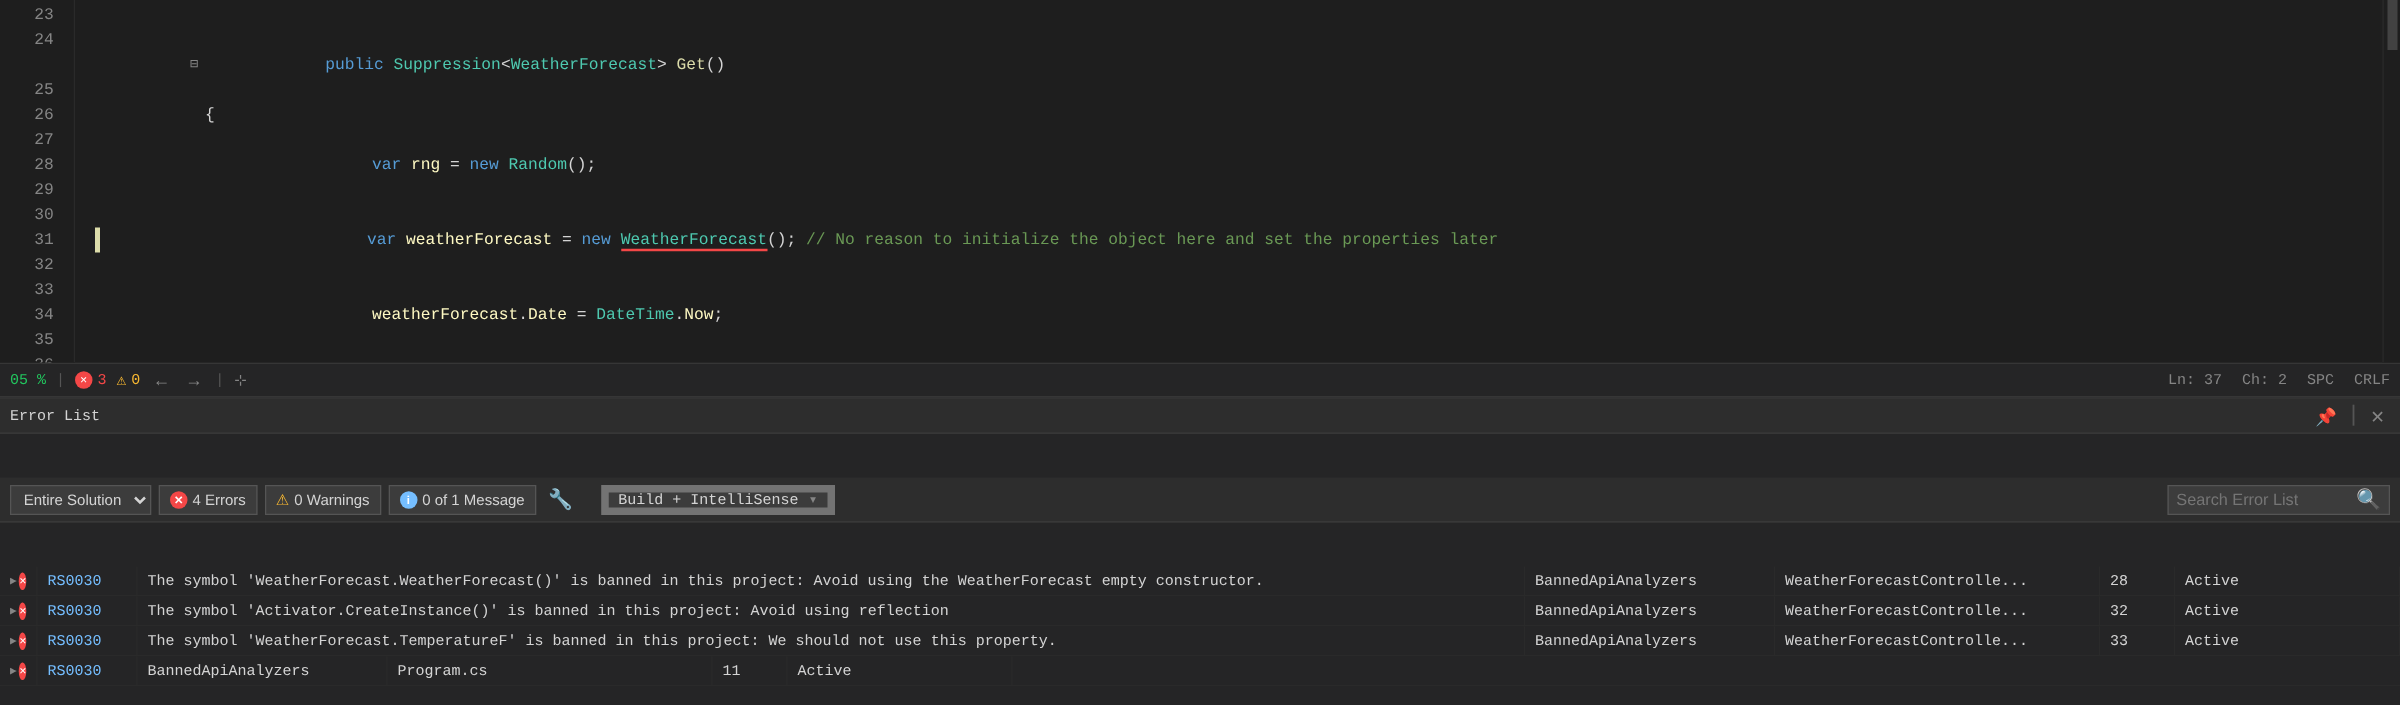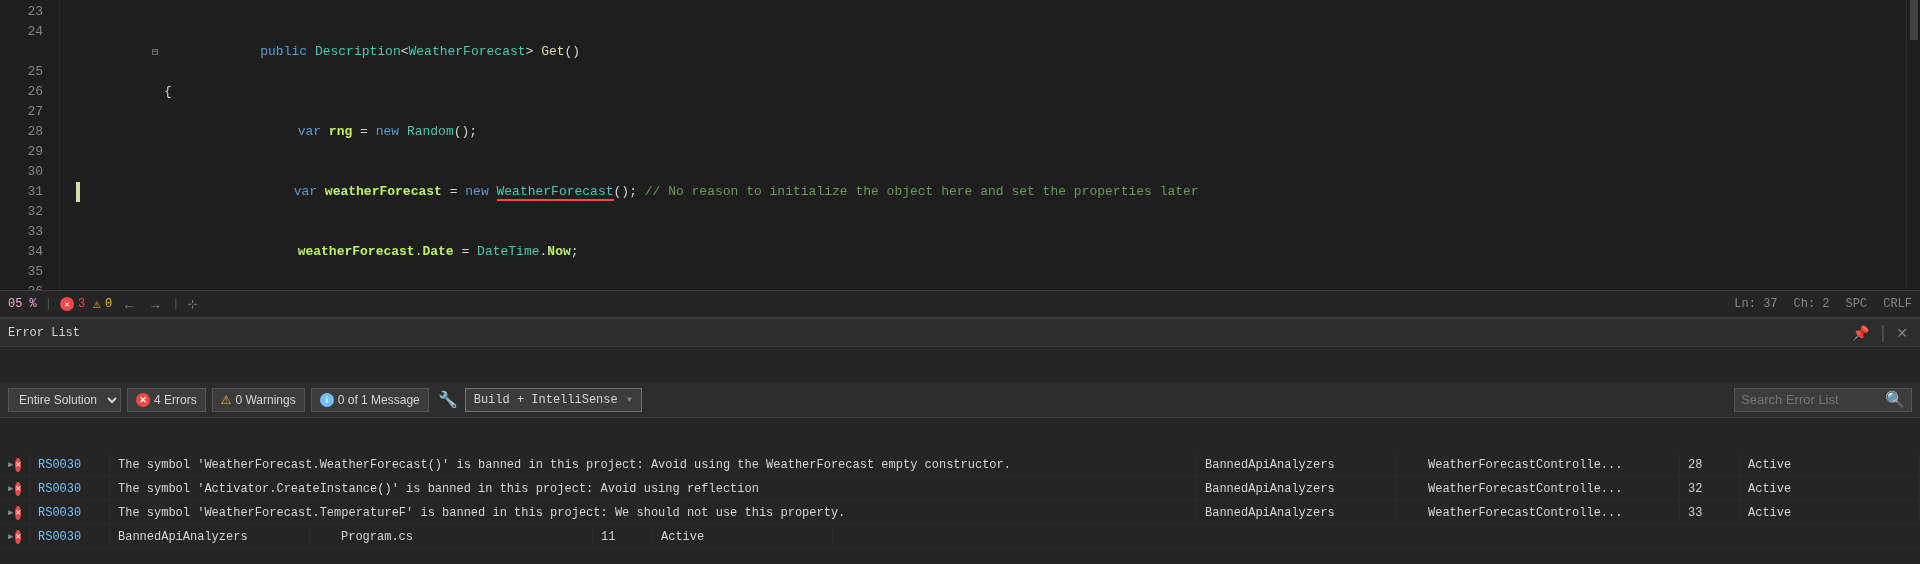--- a/index.html
+++ b/index.html
@@ -55,21 +55,21 @@
       white-space: pre;
       display: flex;
       align-items: center;
     }
 
     
     .kw { color: #569cd6; }
     .type { color: #4ec9b0; }
     .method { color: #dcdcaa; }
     .comment { color: #6a9955; }
-    .attr { color: #bef264; font-weight: bold; }
+    .attr { color: #fef9c3; }
     .annotation { color: #4ec9b0; }
     .ref-text { color: #858585; font-size: 11px; }
     .error-underline { border-bottom: 2px solid #f44747; }
 
     
     .editor-scrollbar {
       width: 14px;
       background: #1e1e1e;
       border-left: 1px solid #2a2a2a;
       position: relative;
@@ -91,21 +91,21 @@
       border-bottom: 1px solid #3c3c3c;
       display: flex;
       align-items: center;
       padding: 0 8px;
       font-size: 12px;
       color: #d4d4d4;
       gap: 8px;
     }
 
     .status-bar .zoom {
-      color: #f9a8d4;
+      color: #22c55e;
     }
 
     .status-bar .error-badge {
       display: flex;
       align-items: center;
       gap: 4px;
       color: #f44747;
       cursor: pointer;
     }
 
@@ -216,27 +216,27 @@
 
     .filter-btn .error-icon { color: #f44747; }
     .filter-btn .warning-icon { color: #f7b731; }
     .filter-btn .info-icon { color: #75beff; }
 
     .build-dropdown {
       display: flex;
       align-items: center;
       gap: 4px;
       background: #3c3c3c;
-      border: 1px solid #737373;
+      border: 6px solid #737373;
       color: #d4d4d4;
       font-size: 12px;
       padding: 2px 8px;
       height: 24px;
       cursor: pointer;
-      margin-left: 0;
+      margin-left: 16px;
     }
 
     .search-error-list {
       margin-left: auto;
       display: flex;
       align-items: center;
       background: #3c3c3c;
       border: 1px solid #555;
       height: 24px;
       padding: 0 6px;
@@ -308,21 +308,21 @@
       white-space: nowrap;
       text-overflow: ellipsis;
       border-right: 1px solid #2a2a2a;
       font-size: 12px;
     }
 
     .td-icon { width: 30px; justify-content: center; }
     .td-code { width: 80px; color: #75beff; cursor: pointer; }
     .td-desc { flex: 1; }
     .td-project { width: 200px; }
-    .td-file { width: 260px; margin-left: 23px; }
+    .td-file { width: 260px; }
     .td-line { width: 60px; }
     .td-suppress { width: 180px; }
 
     .yellow-bar {
       width: 4px;
       background: #dcdcaa;
       height: 20px;
       margin-right: 4px;
       flex-shrink: 0;
     }
@@ -366,21 +366,21 @@
           <span class="no-bar"></span>
           <span>&nbsp;</span>
         </div>
 
 
 
         <div class="code-line">
           <span class="no-bar"></span>
           <span style="margin-left:68px; color:#858585; font-size:11px; margin-right:4px;">⊟</span>
           <span style="margin-left:4px;">
-            <span class="kw">public</span><span> </span><span class="type">Description</span><span>&lt;</span><span class="type">WeatherForecast</span><span>&gt; </span><span class="method">Get</span><span>()</span>
+            <span class="kw">public</span><span> </span><span class="type">Suppression</span><span>&lt;</span><span class="type">WeatherForecast</span><span>&gt; </span><span class="method">Get</span><span>()</span>
           </span>
         </div>
 
         <div class="code-line">
           <span class="no-bar"></span>
           <span style="margin-left:80px;"><span>{</span></span>
         </div>
 
         <div class="code-line">
           <span class="no-bar"></span>

